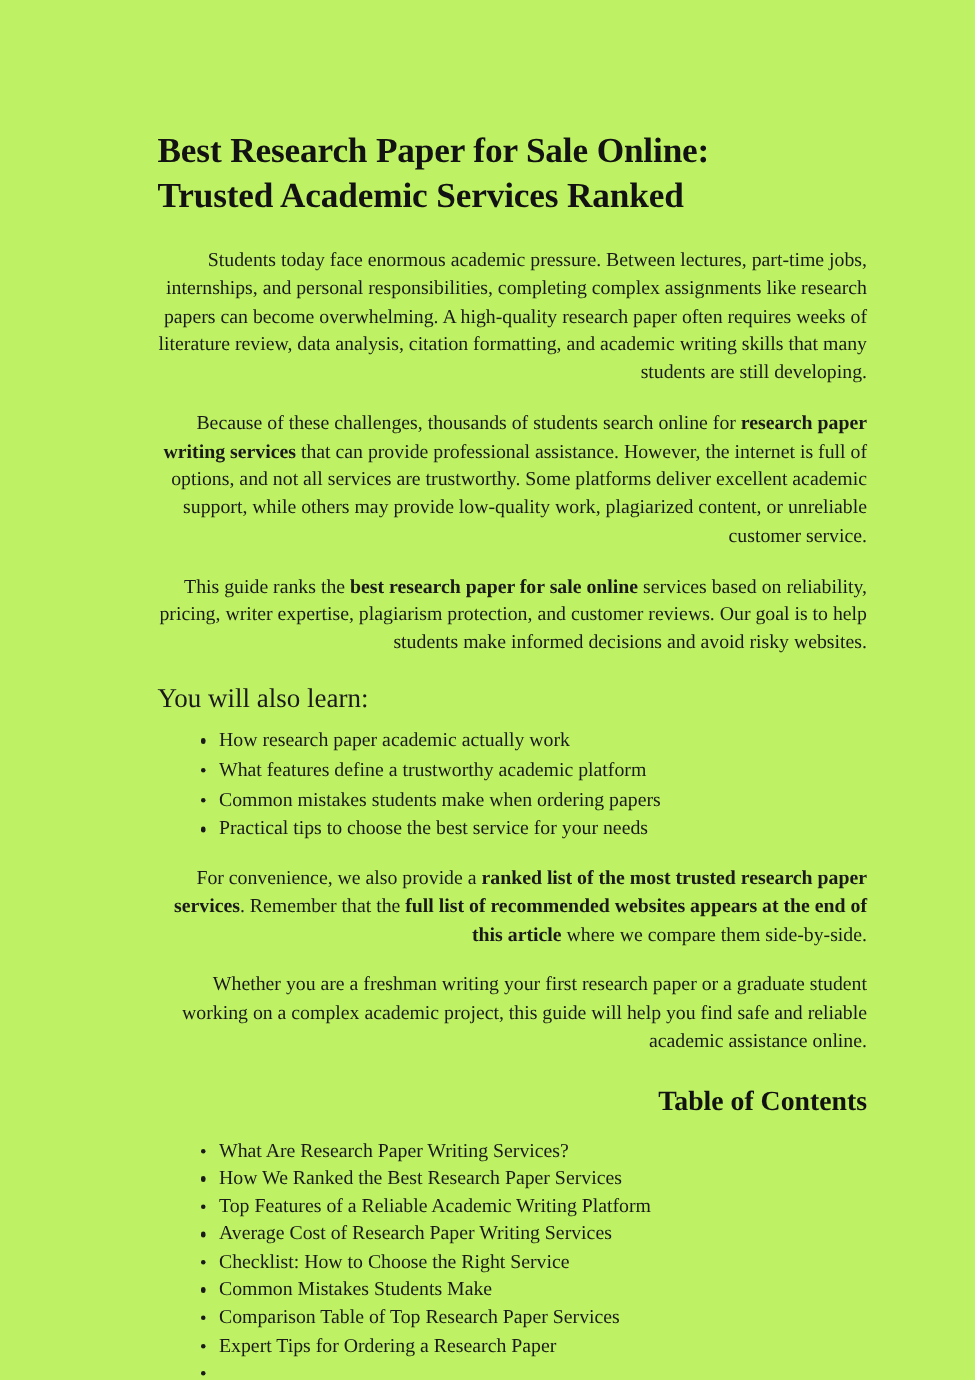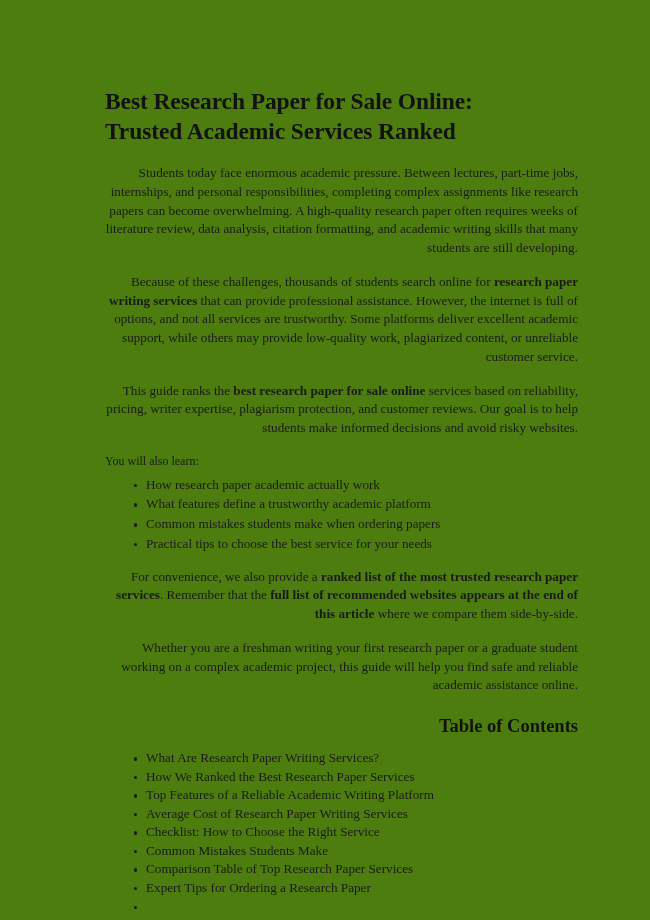--- a/index.html
+++ b/index.html
@@ -12,21 +12,21 @@
     height: 920px;
     overflow: hidden;
     font-family: "Liberation Serif", "DejaVu Serif", serif;
     color: #1a1a1a;
     -webkit-font-smoothing: antialiased;
   }
   .page {
     position: relative;
     width: 650px;
     height: 920px;
-    background: #4d7c0f;
+    background: #bef264;
     box-sizing: border-box;
     padding: 86px 72px 0 105px;
   }
   .doc-title {
     font-size: 23.5px;
     font-weight: bold;
     line-height: 1.28;
     margin: 0 0 18px 0;
     letter-spacing: -0.1px;
     color: #121212;
@@ -34,21 +34,21 @@
   .doc-title .t-line { display: block; }
   p.para {
     font-size: 13.2px;
     line-height: 1.42;
     margin: 0 0 15px 0;
     text-align: right;
     color: #1a1a1a;
   }
   p.para b { font-weight: bold; }
   p.lead-in {
-    font-size: 12px;
+    font-size: 18px;
     line-height: 1.42;
     margin: 0 0 6px 0;
   }
   ul.bullets {
     margin: 0 0 14px 0;
     padding: 0 0 0 28px;
     list-style: none;
   }
   ul.bullets li {
     font-size: 13.2px;

